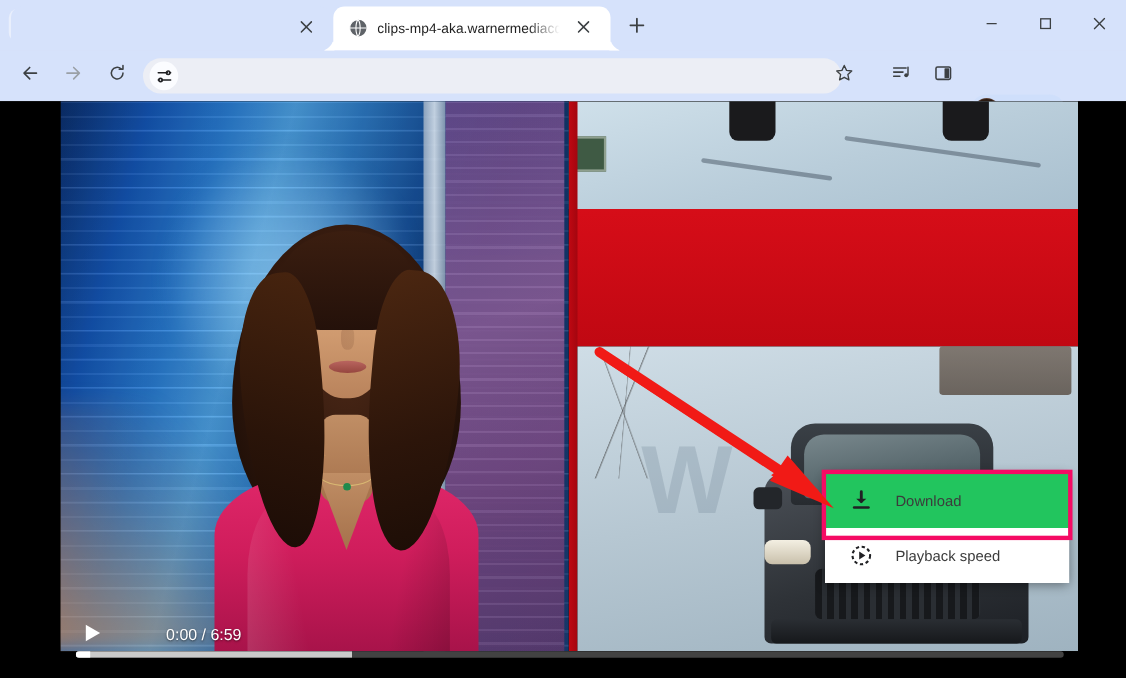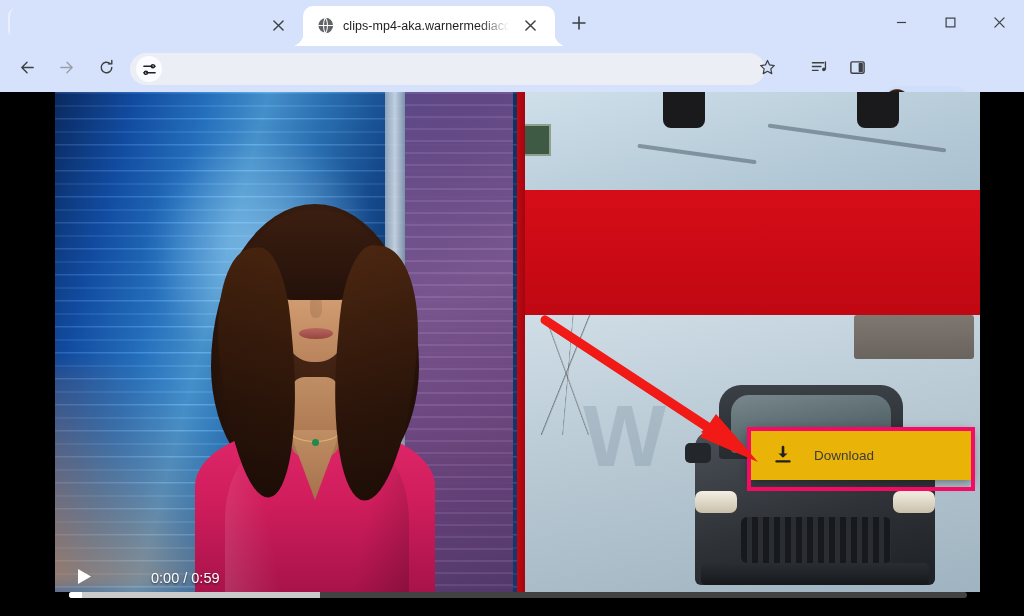--- a/index.html
+++ b/index.html
@@ -259,21 +259,21 @@
   .scrubber { position:absolute; left:14px; bottom:18px; width:898px; height:6px;
     background:rgba(255,255,255,.26); border-radius:3px; overflow:hidden; }
   .buffered { position:absolute; left:0; top:0; height:100%; background:rgba(255,255,255,.72); }
   .played { position:absolute; left:0; top:0; height:100%; background:#fff; }
 
   
   .ctxmenu { position:absolute; left:750px; top:430px; width:222px;
     background:#fff; box-shadow:0 2px 10px rgba(0,0,0,.45); }
   .ctxitem { position:relative; height:50px; display:flex; align-items:center;
     padding-left:22px; gap:20px; }
-  .ctxitem.hover { background:#eab308; }
+  .ctxitem.hover { background:#22c55e; }
   .ctxicon { width:22px; height:22px; display:flex; align-items:center; justify-content:center; flex:none; }
   .ctxicon svg { width:20px; height:20px; }
   .ctxlabel { font-size:13.5px; color:#3c3c3c; }
   .hl-box { position:absolute; left:747px; top:427px; width:228px; height:64px;
     border:4px solid #f50b64; pointer-events:none; }
 </style>
 </head>
 <body>
 
 <div id="app">
@@ -493,41 +493,50 @@
     </div>
 
     <div class="controls">
       <div class="playbtn">
         <span>
           <svg viewBox="0 0 15 17">
               <path d="M1 1l13 7.5L1 16z" fill="#fff"></path>
             </svg>
         </span>
       </div>
-      <div class="time">0:00 / 0:59</div>
+      <div class="time">0:00 / 6:59</div>
       <div class="scrubber">
         <div class="buffered" id="buf" style="width: 28%;"></div>
         <div class="played" id="pld" style="width: 1.5%;"></div>
       </div>
     </div>
   </div>
 
   <div class="ctxmenu">
 
     <div class="ctxitem hover">
       <span class="ctxicon">
         <svg viewBox="0 0 20 20">
           <path d="M10 2v9" stroke="#202124" stroke-width="2.6" stroke-linecap="round"></path>
           <path d="M5.4 8.4L10 12.6l4.6-4.2z" fill="#202124"></path>
           <path d="M3.4 16.4h13.2" stroke="#202124" stroke-width="2.2" stroke-linecap="round"></path>
         </svg>
       </span>
       <span class="ctxlabel">Download</span>
     </div>
 
+    <div class="ctxitem">
+      <span class="ctxicon">
+        <svg viewBox="0 0 20 20">
+          <circle cx="10" cy="10" r="8" fill="none" stroke="#202124" stroke-width="1.9" stroke-dasharray="3 2.4"></circle>
+          <path d="M8.1 6.4l5.6 3.6-5.6 3.6z" fill="#202124"></path>
+        </svg>
+      </span>
+      <span class="ctxlabel">Playback speed</span>
+    </div>
 
   </div>
 
   <div class="hl-box"></div>
 
   <svg class="arrow" viewBox="0 0 1024 616">
     <path d="M545 320 L735 440 L742 451 L729 447 L552 330 Z" fill="#f11a16"></path>
     <polygon points="756,461 701,432 719,418" fill="#f11a16"></polygon>
     <path d="M545 320 L740 448" stroke="#f11a16" stroke-width="9" stroke-linecap="round"></path>
     <polygon points="758,462 700,437 716,414" fill="#f11a16"></polygon>

